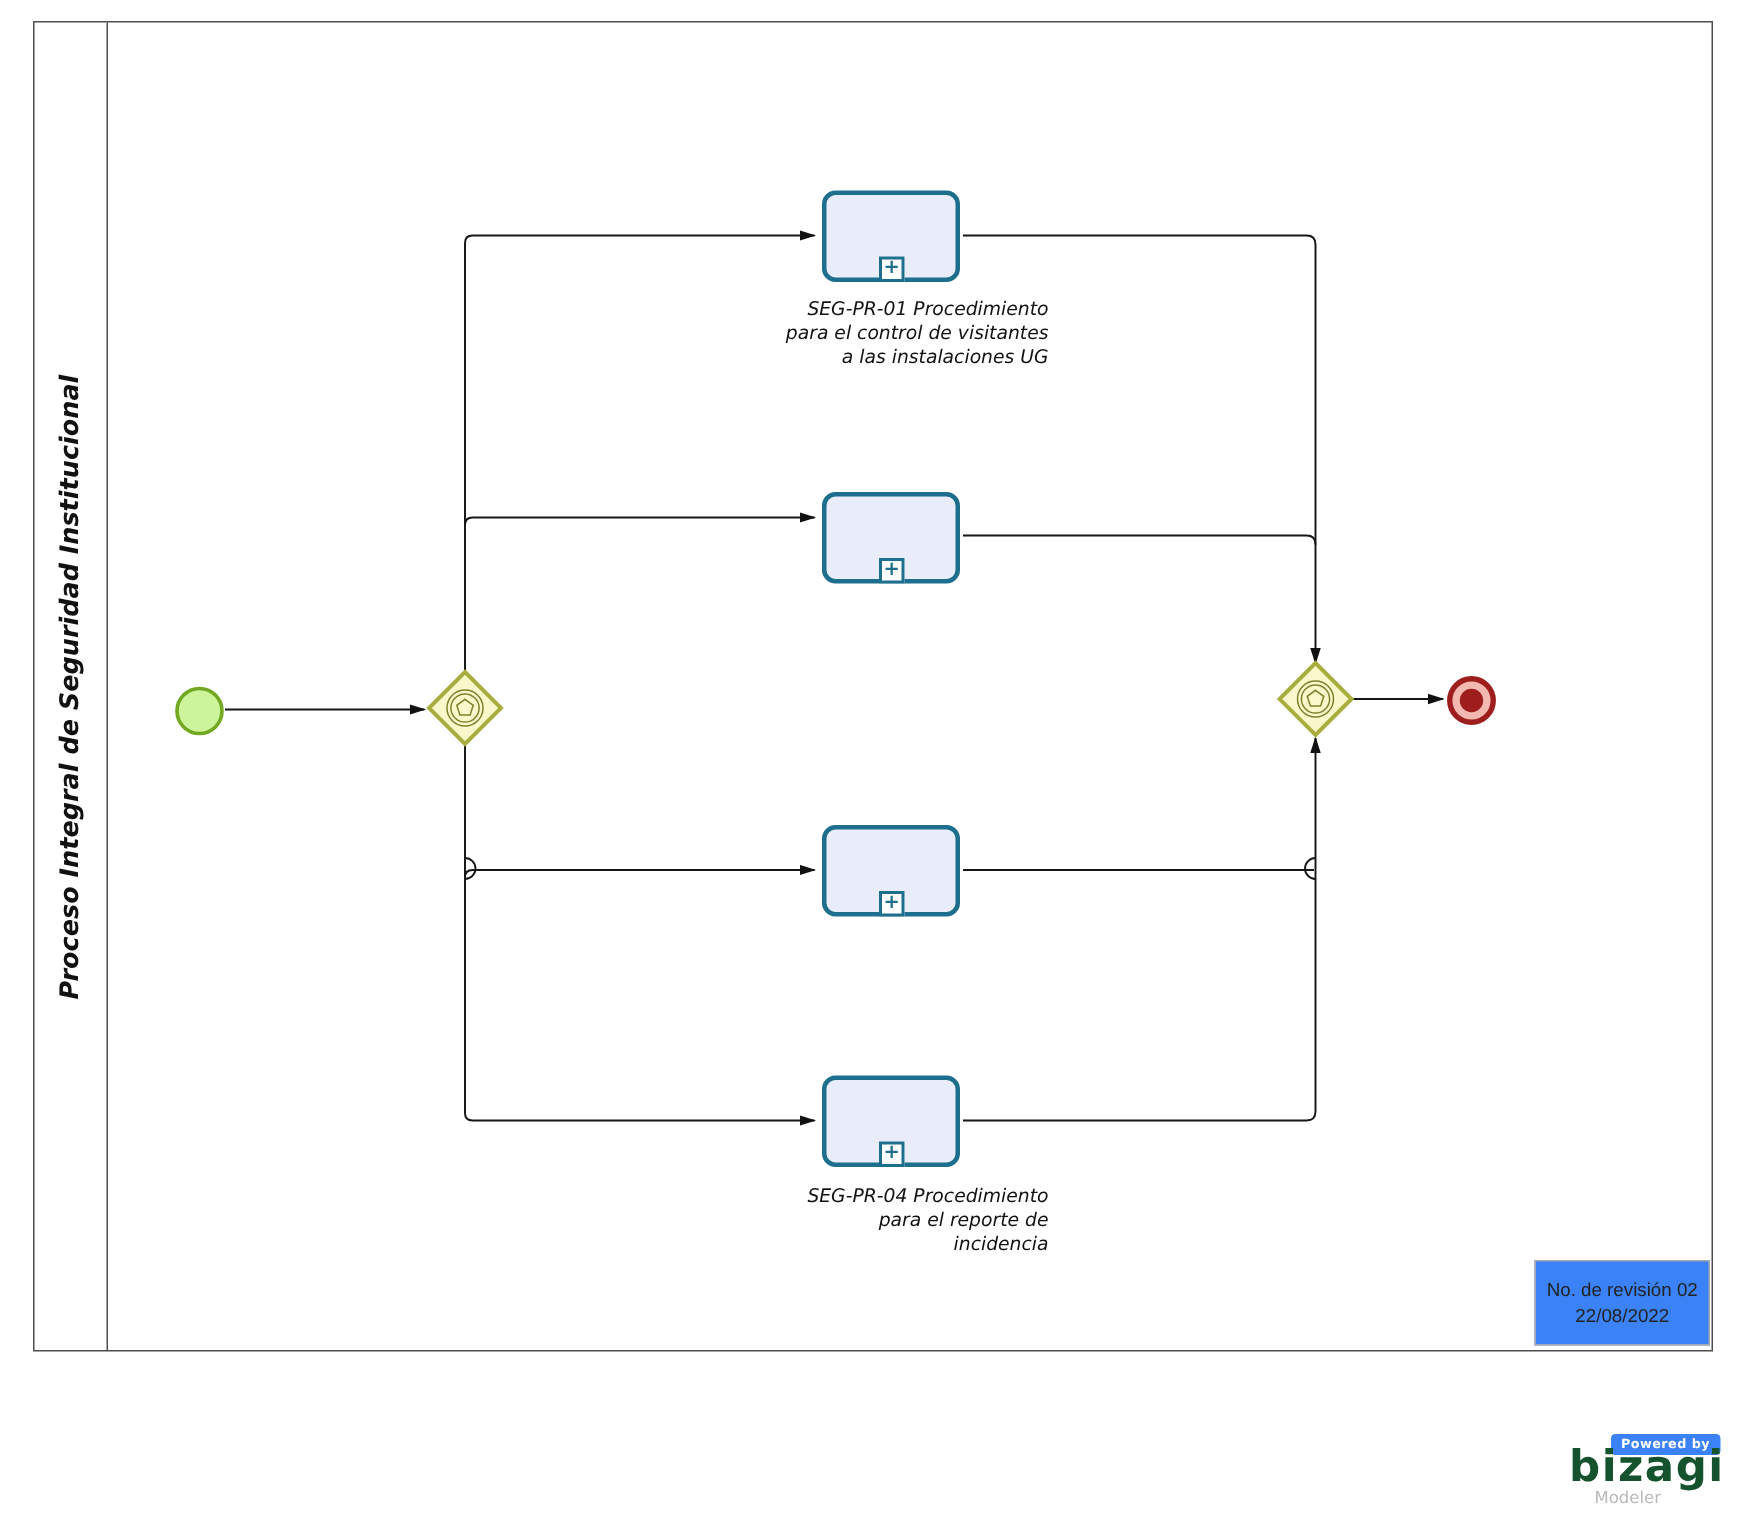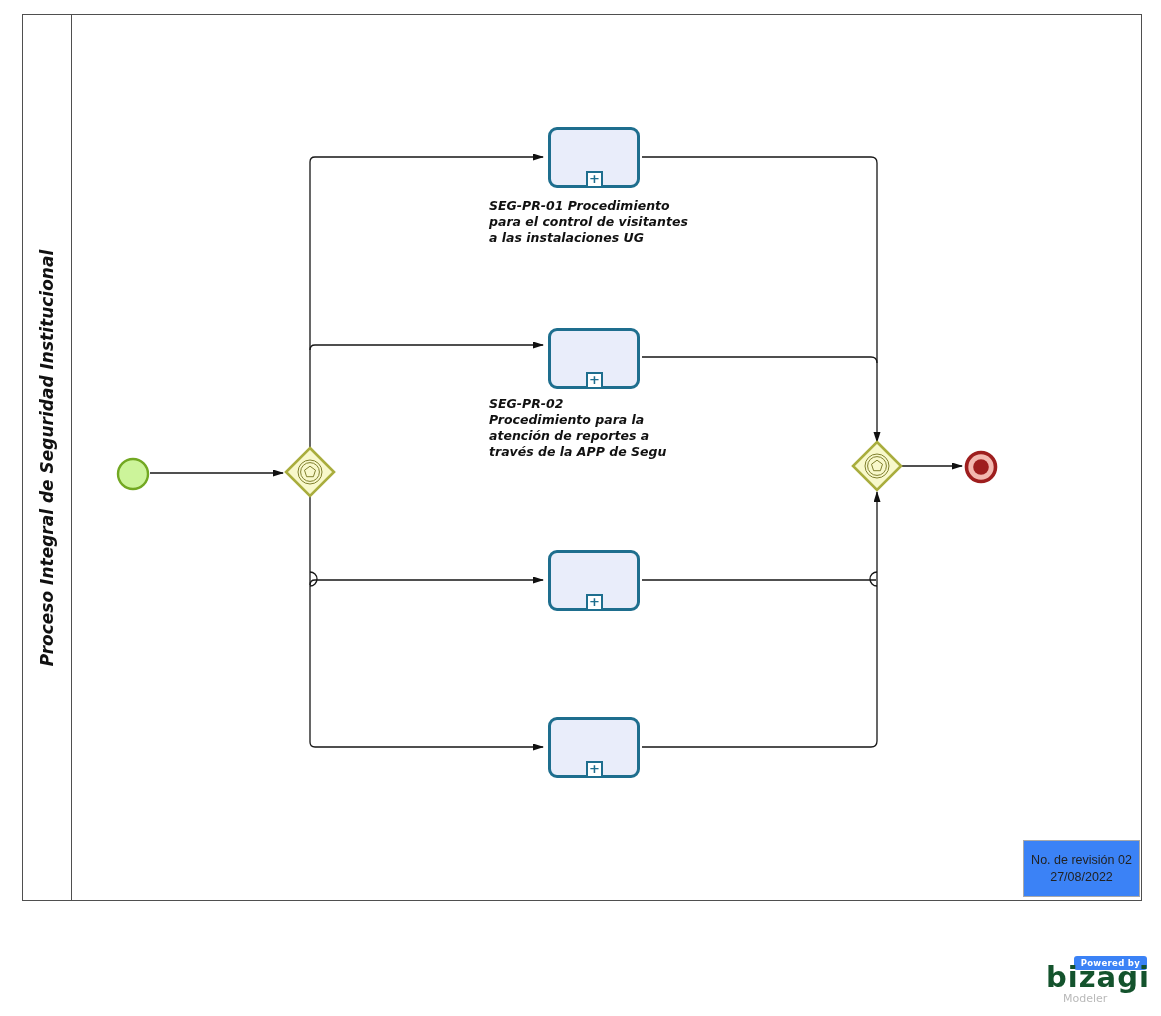--- a/index.html
+++ b/index.html
@@ -28,22 +28,22 @@
     position:absolute; left:548px; width:86px; height:55px;
     background:#e9edfa; border:3px solid #1e6e8e; border-radius:9px; z-index:3;
   }
   .sub-marker {
     position:absolute; left:35px; bottom:-3px; width:13px; height:13px;
     background:#ffffff; border:2px solid #1e6e8e;
     color:#1e6e8e; font-size:13px; font-weight:bold; line-height:12px; text-align:center;
   }
   .task-label {
     position:absolute; left:489px; width:210px; z-index:3;
-    text-align:left; white-space:pre-line;
-    font-size:12.5px; font-weight:bold; font-style:italic; color:#111;
+    text-align:right; white-space:pre-line;
+    font-size:12.5px; font-weight:normal; font-style:italic; color:#111;
     line-height:16px;
   }
   .rev-note {
     position:absolute; left:1023px; top:840px; width:115px; height:55px;
     background:#3b82f6; border:1px solid #a9a9a9; z-index:4;
     display:flex; flex-direction:column; justify-content:center; gap:3px;
     text-align:center; font-family:"Liberation Sans", sans-serif;
     font-size:12.5px; color:#222;
   }
   .logo { position:absolute; left:1046px; top:956px; width:104px; height:52px; }
@@ -126,28 +126,27 @@
   <div class="task-box" style="top:550px">
     <div class="sub-marker">+</div>
   </div>
   <div class="task-box" style="top:717px">
     <div class="sub-marker">+</div>
   </div>
 
   <div class="task-label" style="top:198px">SEG-PR-01 Procedimiento
 para el control de visitantes
 a las instalaciones UG</div>
-  <div class="task-label" style="top:396px">SEG-PR-02
-Procedimiento para la
-atención de reportes a
-través de la APP de Segu</div>
+  <div class="task-label" style="top:789px">SEG-PR-04 Procedimiento
+para el reporte de
+incidencia</div>
 
   <div class="rev-note">
     <div>No. de revisión 02</div>
-    <div>27/08/2022</div>
+    <div>22/08/2022</div>
   </div>
 
   <div class="logo">
     <div class="powered-badge">Powered by</div>
     <div class="bizagi-word">bizagi</div>
     <div class="modeler-word">Modeler</div>
   </div>
 
 </div>
 

